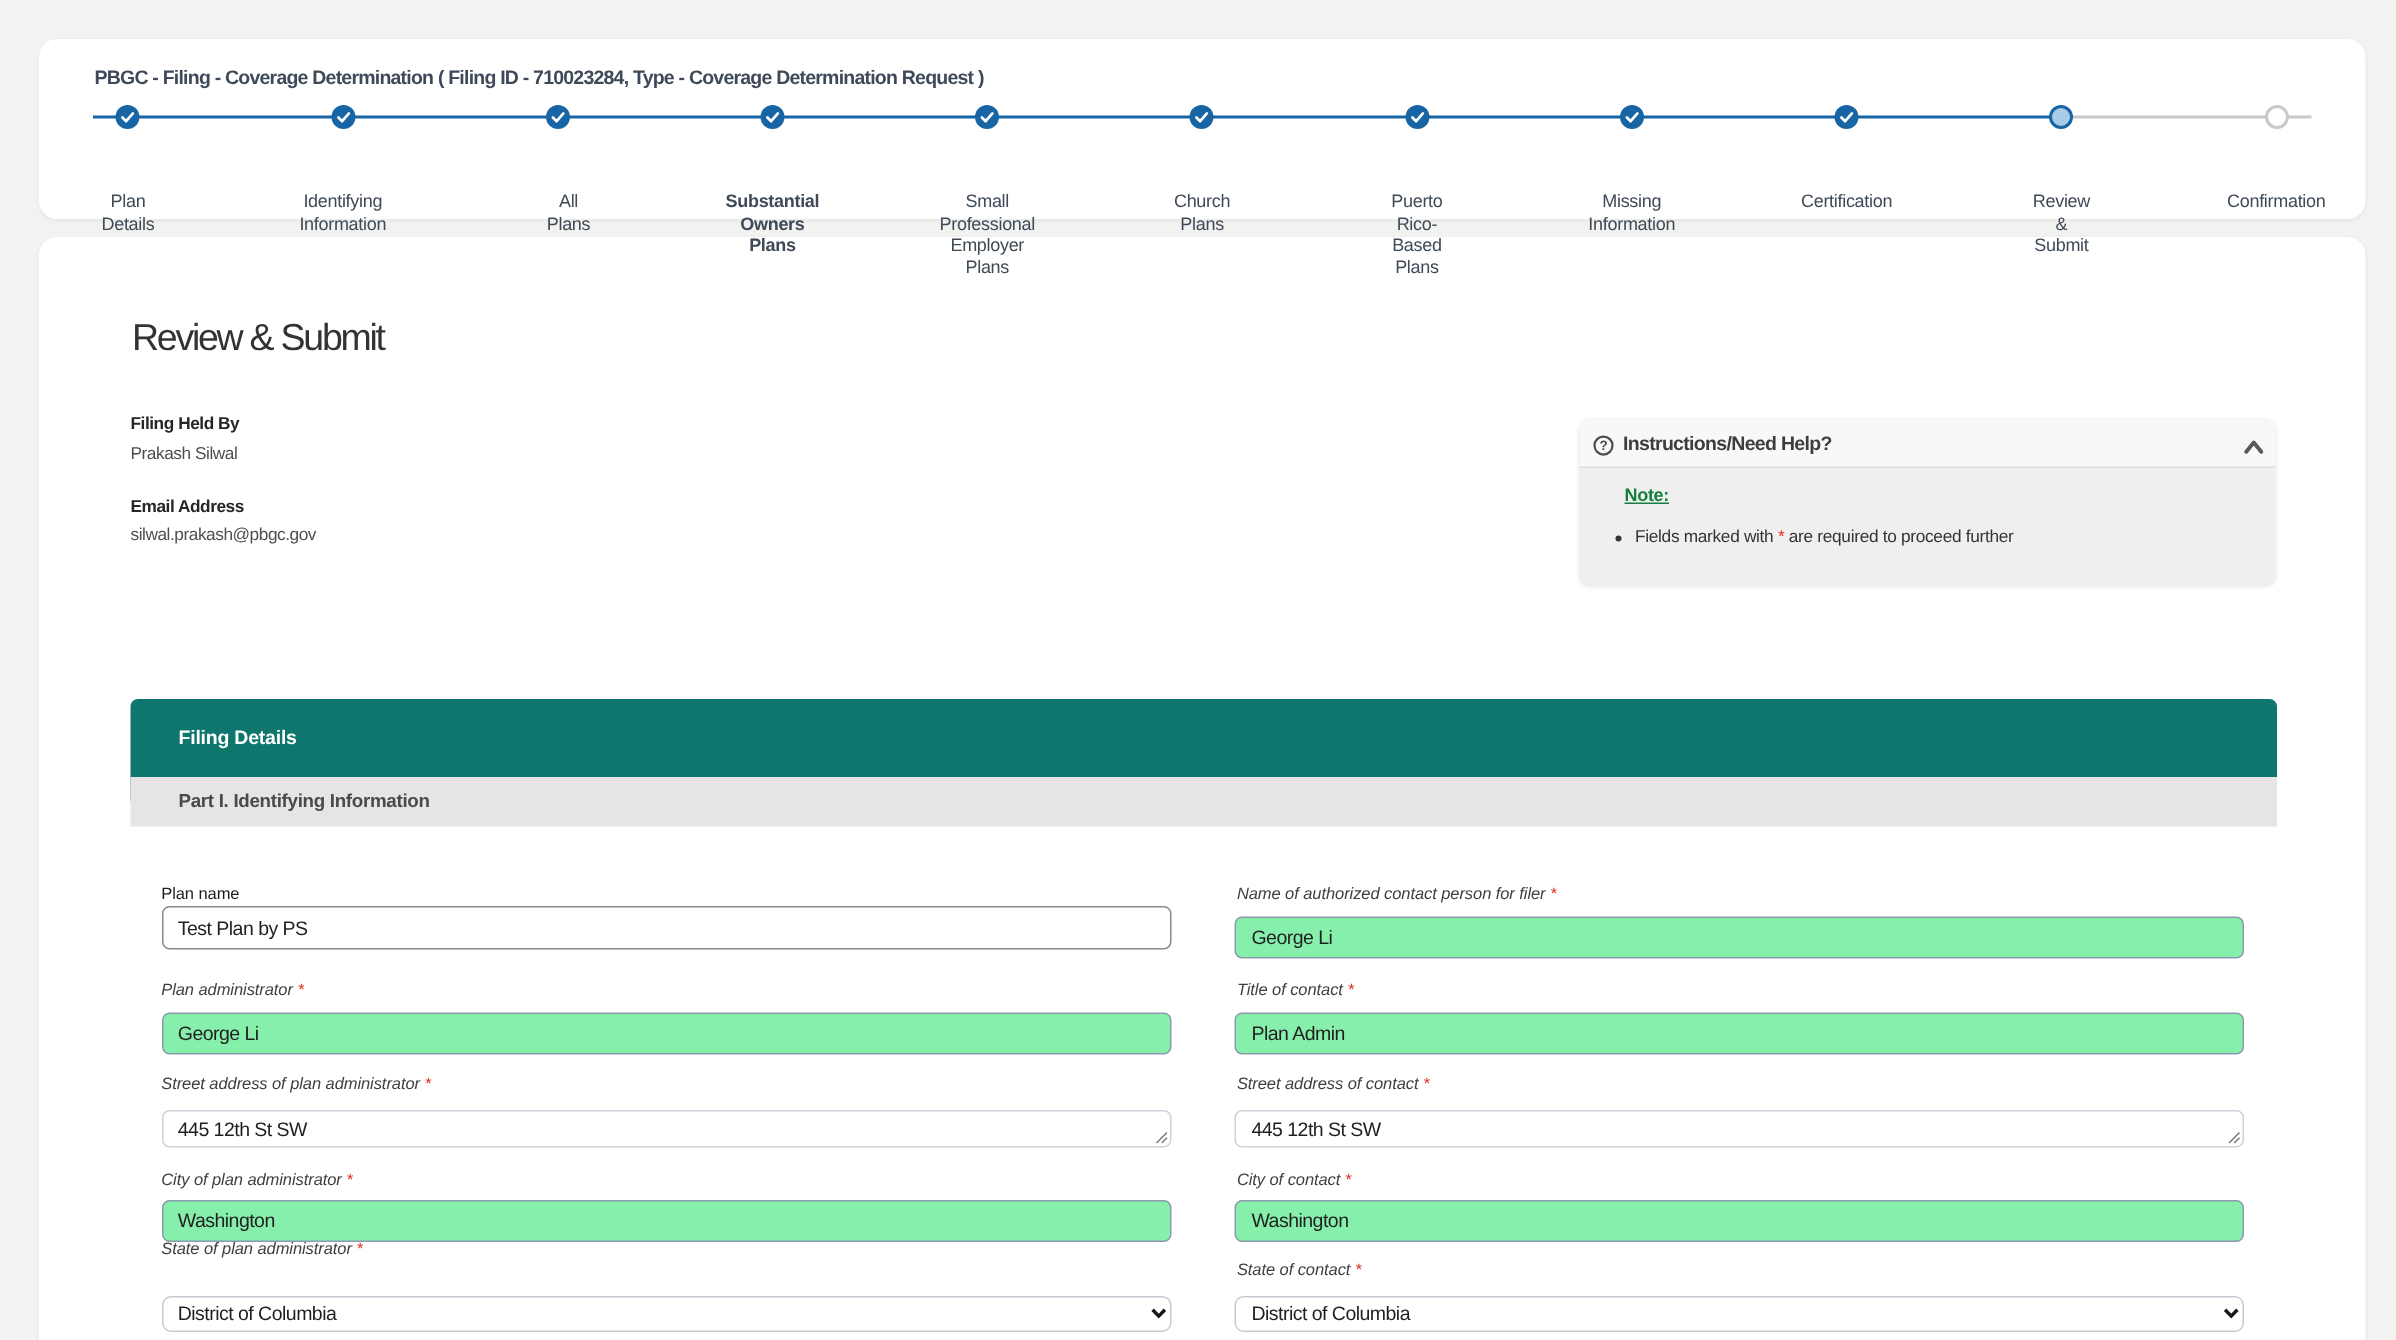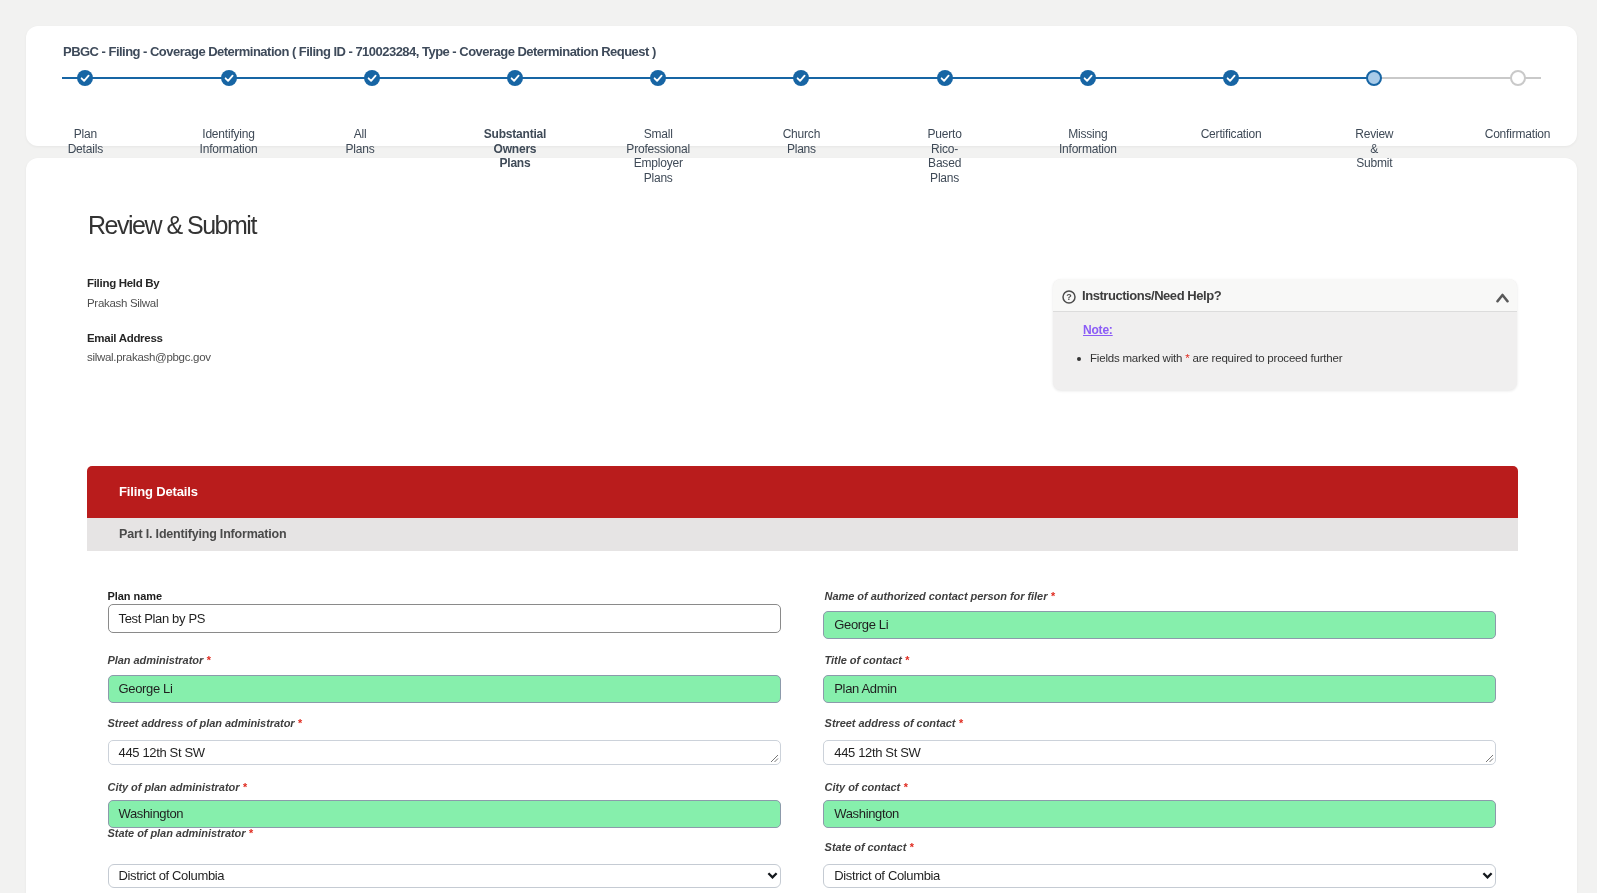--- a/index.html
+++ b/index.html
@@ -26,33 +26,33 @@
   .fhb-label { position:absolute; left:87px; font-size:11.5px; font-weight:bold;
     letter-spacing:-0.3px; color:#262626; }
   .fhb-value { position:absolute; left:87px; font-size:11.5px; letter-spacing:-0.3px; color:#4f4f4f; }
   #panel { position:absolute; left:1053px; top:279px; width:464px; height:111px;
     background:#f0efef; border-radius:8px; box-shadow:0 1px 3px rgba(0,0,0,0.1); overflow:hidden; }
   #panel-header { position:absolute; left:0; top:0; width:100%; height:33px; background:#f8f8f7;
     border-bottom:1px solid #dcdcdc; }
   #panel-title { position:absolute; left:29px; top:9px; font-size:13px; font-weight:bold;
     letter-spacing:-0.45px; color:#3d3d3d; }
   #note { position:absolute; left:14px; top:44px; font-size:12px; font-weight:bold;
-    letter-spacing:-0.2px; color:#8b5cf6; text-decoration:underline;padding-left:16px; }
+    letter-spacing:-0.2px; color:#15803d; text-decoration:underline;padding-left:16px; }
   #bullet-dot { position:absolute; left:24px; top:78px; width:4px; height:4px; border-radius:50%;
     background:#333; }
   #bullet-text { position:absolute; left:37px; top:73px; font-size:11.5px; letter-spacing:-0.2px;
     color:#333; }
   .star { color:#e02b20; }
   #bar-dark { position:absolute; left:87px; top:466px; width:1431px; height:68px;
-    background:#b91c1c; border-radius:5px 5px 0 0; color:#fff; font-size:13px; font-weight:bold;
+    background:#0f766e; border-radius:5px 5px 0 0; color:#fff; font-size:13px; font-weight:bold;
     letter-spacing:-0.15px; line-height:52px; padding-left:32px; }
   #bar-light { position:absolute; left:87px; top:518px; width:1431px; height:33px;
     background:#e6e4e4; color:#4a4a4a; font-size:12.5px; font-weight:bold; letter-spacing:-0.2px;
     line-height:33px; padding-left:32px; }
-  .flabel { position:absolute; font-size:11px; font-weight:bold; color:#1c1c1c;
+  .flabel { position:absolute; font-size:11px; font-weight:normal; color:#1c1c1c;
     letter-spacing:-0.05px; }
   .flabel.it { font-style:italic; color:#3f3f3f; }
   .ctrl { position:absolute; width:673px; font-size:13px; letter-spacing:-0.35px; color:#1f1f1f;
     background:#fff; border:1px solid #8a8a8a; border-radius:5px; padding-left:10px;
     font-family:"Liberation Sans", sans-serif; }
   .ctrl.blue { background:#86efac; border-color:#8c9aab; }
   .inp { height:29px; line-height:27px; }
   .inp28 { height:28px; line-height:26px; }
   .ta { height:25px; line-height:23px; border-color:#ccd2da; }
   .sel { height:24px; line-height:22px; border-color:#c5cbd3; border-radius:6px; }
@@ -77,21 +77,21 @@
       <svg width="16" height="16" viewBox="0 0 16 16">
         <path d="M4.6 8.3 L7.1 10.8 L11.6 5.6" fill="none" stroke="#fff" stroke-width="1.8" stroke-linecap="round" stroke-linejoin="round"></path>
       </svg>
     </div>
     <div class="step-label" style="left:163.51999999999998px;">Identifying<br>Information</div>
     <div class="step-circle done" style="left:363.74px;">
       <svg width="16" height="16" viewBox="0 0 16 16">
         <path d="M4.6 8.3 L7.1 10.8 L11.6 5.6" fill="none" stroke="#fff" stroke-width="1.8" stroke-linecap="round" stroke-linejoin="round"></path>
       </svg>
     </div>
-    <div class="step-label" style="left:295px;">All<br>Plans</div>
+    <div class="step-label" style="left:314px;">All<br>Plans</div>
     <div class="step-circle done" style="left:506.9599999999999px;">
       <svg width="16" height="16" viewBox="0 0 16 16">
         <path d="M4.6 8.3 L7.1 10.8 L11.6 5.6" fill="none" stroke="#fff" stroke-width="1.8" stroke-linecap="round" stroke-linejoin="round"></path>
       </svg>
     </div>
     <div class="step-label" style="left:449.9599999999999px;font-weight:bold;">Substantial<br>Owners<br>Plans</div>
     <div class="step-circle done" style="left:650.18px;">
       <svg width="16" height="16" viewBox="0 0 16 16">
         <path d="M4.6 8.3 L7.1 10.8 L11.6 5.6" fill="none" stroke="#fff" stroke-width="1.8" stroke-linecap="round" stroke-linejoin="round"></path>
       </svg>

